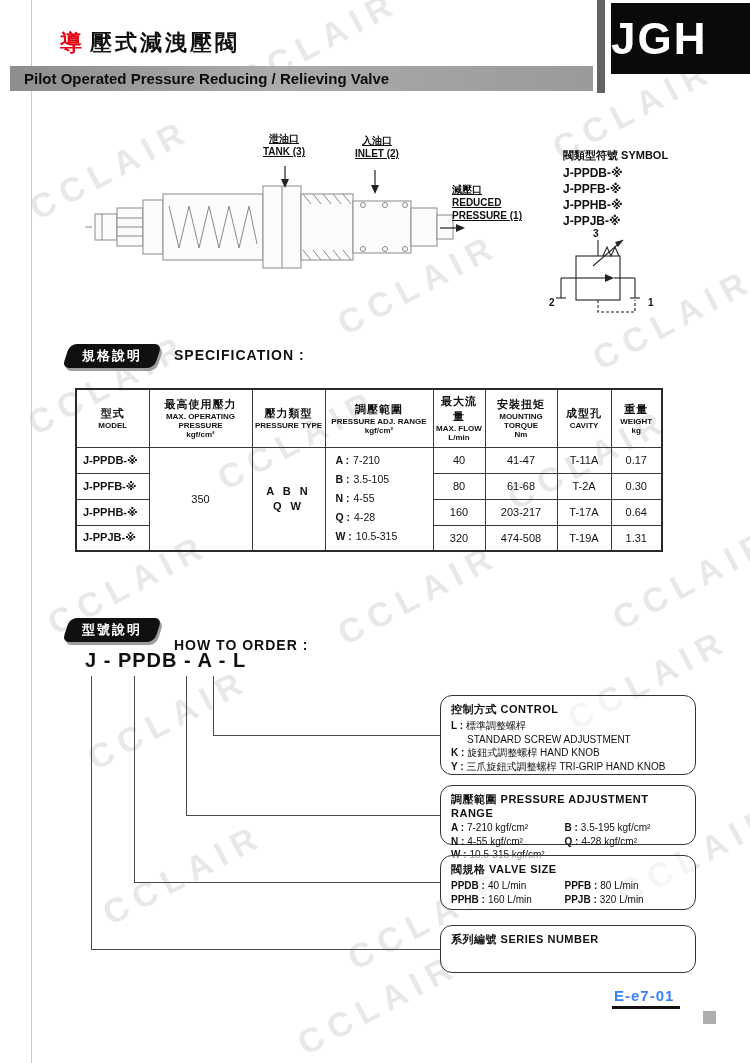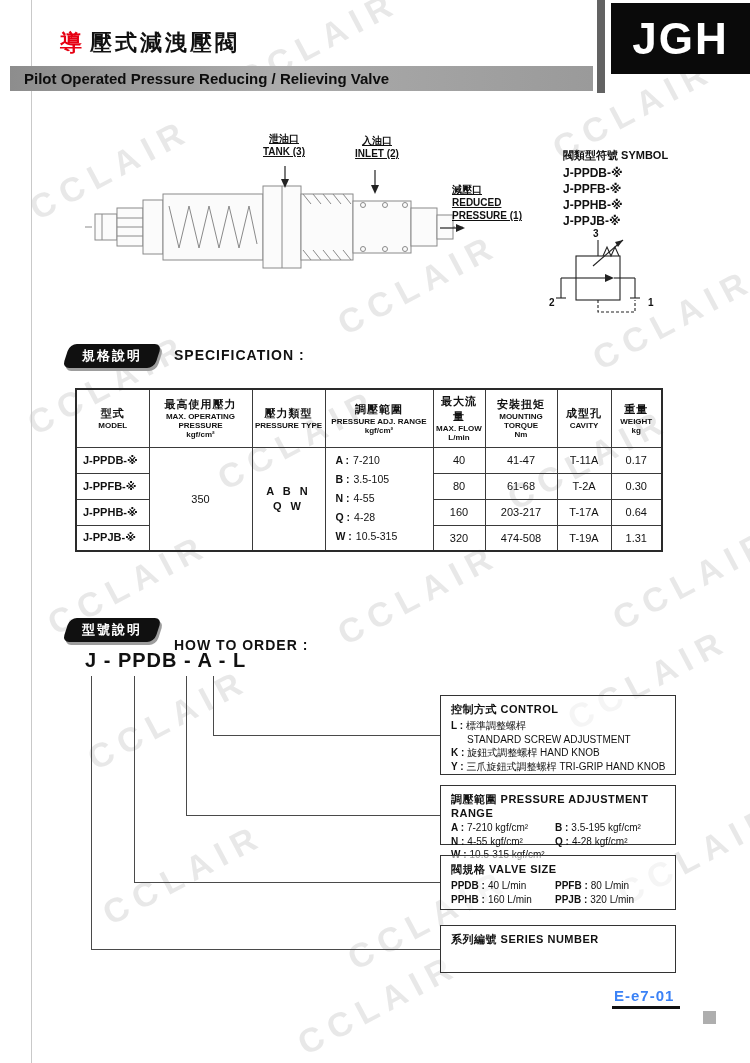--- a/index.html
+++ b/index.html
@@ -15,21 +15,21 @@
   .left-rule { left:31px; top:0; width:1px; height:1063px; background:#c9c9c9; }
 
   
   .title { left:60px; top:28px; font-size:22px; font-weight:bold; letter-spacing:3px; }
   .title .red { color:#e60012; margin-right:5px; }
   .subtitle-bar { left:10px; top:66px; width:583px; height:25px;
                   background:linear-gradient(90deg,#8d8d8d,#ababab 45%,#9a9a9a);
                   line-height:25px; padding-left:14px; font-size:15px; font-weight:bold; color:#0d0d0d; }
   .logo-bar { left:597px; top:0; width:8px; height:93px; background:#636363; }
   .logo { left:611px; top:3px; width:139px; height:71px; background:#0a0a0a; display:flex;
-          align-items:center; justify-content:center; }
+          align-items:center; justify-content:flex-start; }
   .logo span { color:#fff; font-size:44px; font-weight:bold; letter-spacing:2px; }
 
   
   .dlabel { font-size:10px; font-weight:bold; line-height:13px;text-decoration:underline; }
   .tank-label { left:250px; top:132px; width:68px; text-align:center; }
   .inlet-label { left:344px; top:134px; width:66px; text-align:center; }
   .reduced-label { left:452px; top:183px; width:90px; text-align:left; line-height:13px; }
   .symbol-heading { left:563px; top:148px; font-size:11px; font-weight:bold; }
   .symbol-models { left:563px; top:165px; font-size:12px; font-weight:bold; line-height:16px; }
 
@@ -65,21 +65,21 @@
   .cell-model { text-align:left !important; padding-left:6px !important; font-weight:bold; font-size:11px; }
   .cell-ranges { text-align:left !important; padding-left:10px !important; }
   .cell-ranges .rln { font-size:10.5px; line-height:19px; white-space:nowrap; }
   .cell-ranges b { margin-right:4px; }
   .cell-ptype div { font-weight:bold; letter-spacing:3px; line-height:15px; }
 
   
   .order-code { left:85px; top:649px; font-size:20px; font-weight:bold; letter-spacing:1px; white-space:nowrap; }
   .cline-v { border-left:1px solid #4a4a4a; width:0; }
   .cline-h { border-top:1px solid #4a4a4a; height:0; }
-  .obox { left:440px; width:236px; border:1.5px solid #333; border-radius:0; padding:6px 10px; background:rgba(255,255,255,0.55); }
+  .obox { left:440px; width:256px; border:1.5px solid #333; border-radius:12px; padding:6px 10px; background:rgba(255,255,255,0.55); }
   .obox .otitle { font-size:11px; font-weight:bold; margin-bottom:2px; letter-spacing:0.5px; }
   .obox .ln { font-size:10px; line-height:13.5px; white-space:nowrap; }
   .obox .ln b { margin-right:3px; }
   .obox .indent { padding-left:16px; }
   .ogrid { display:grid; grid-template-columns:1fr 1.1fr; column-gap:4px; }
   .obox-control { top:695px; height:80px; }
   .obox-range { top:785px; height:60px; }
   .obox-size { top:855px; height:55px; }
   .obox-series { top:925px; height:48px; display:flex; align-items:flex-start; }
   .obox-series .otitle { margin:0; }

